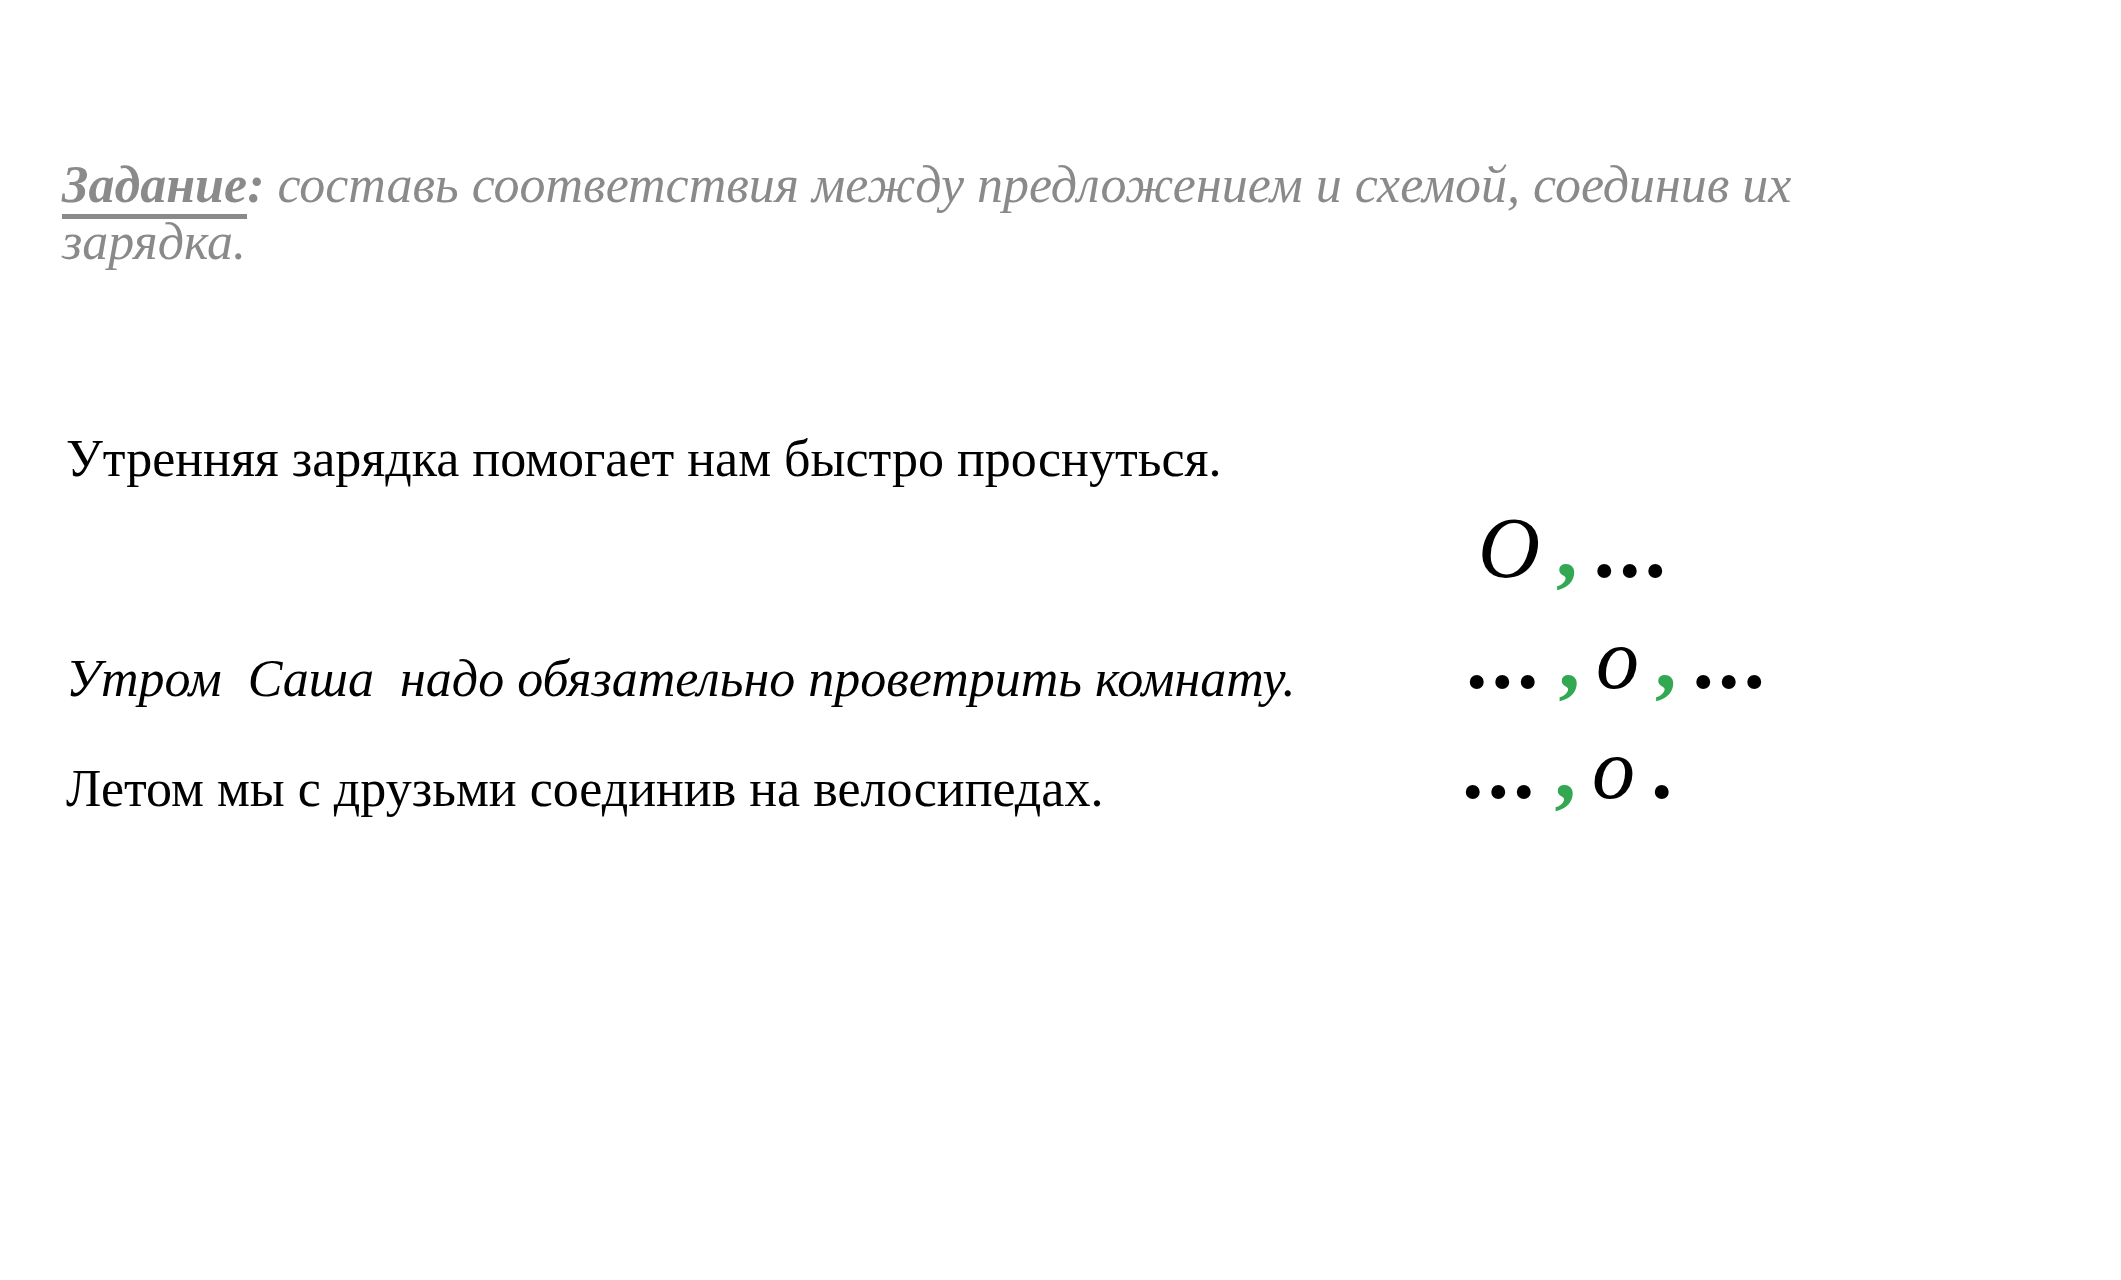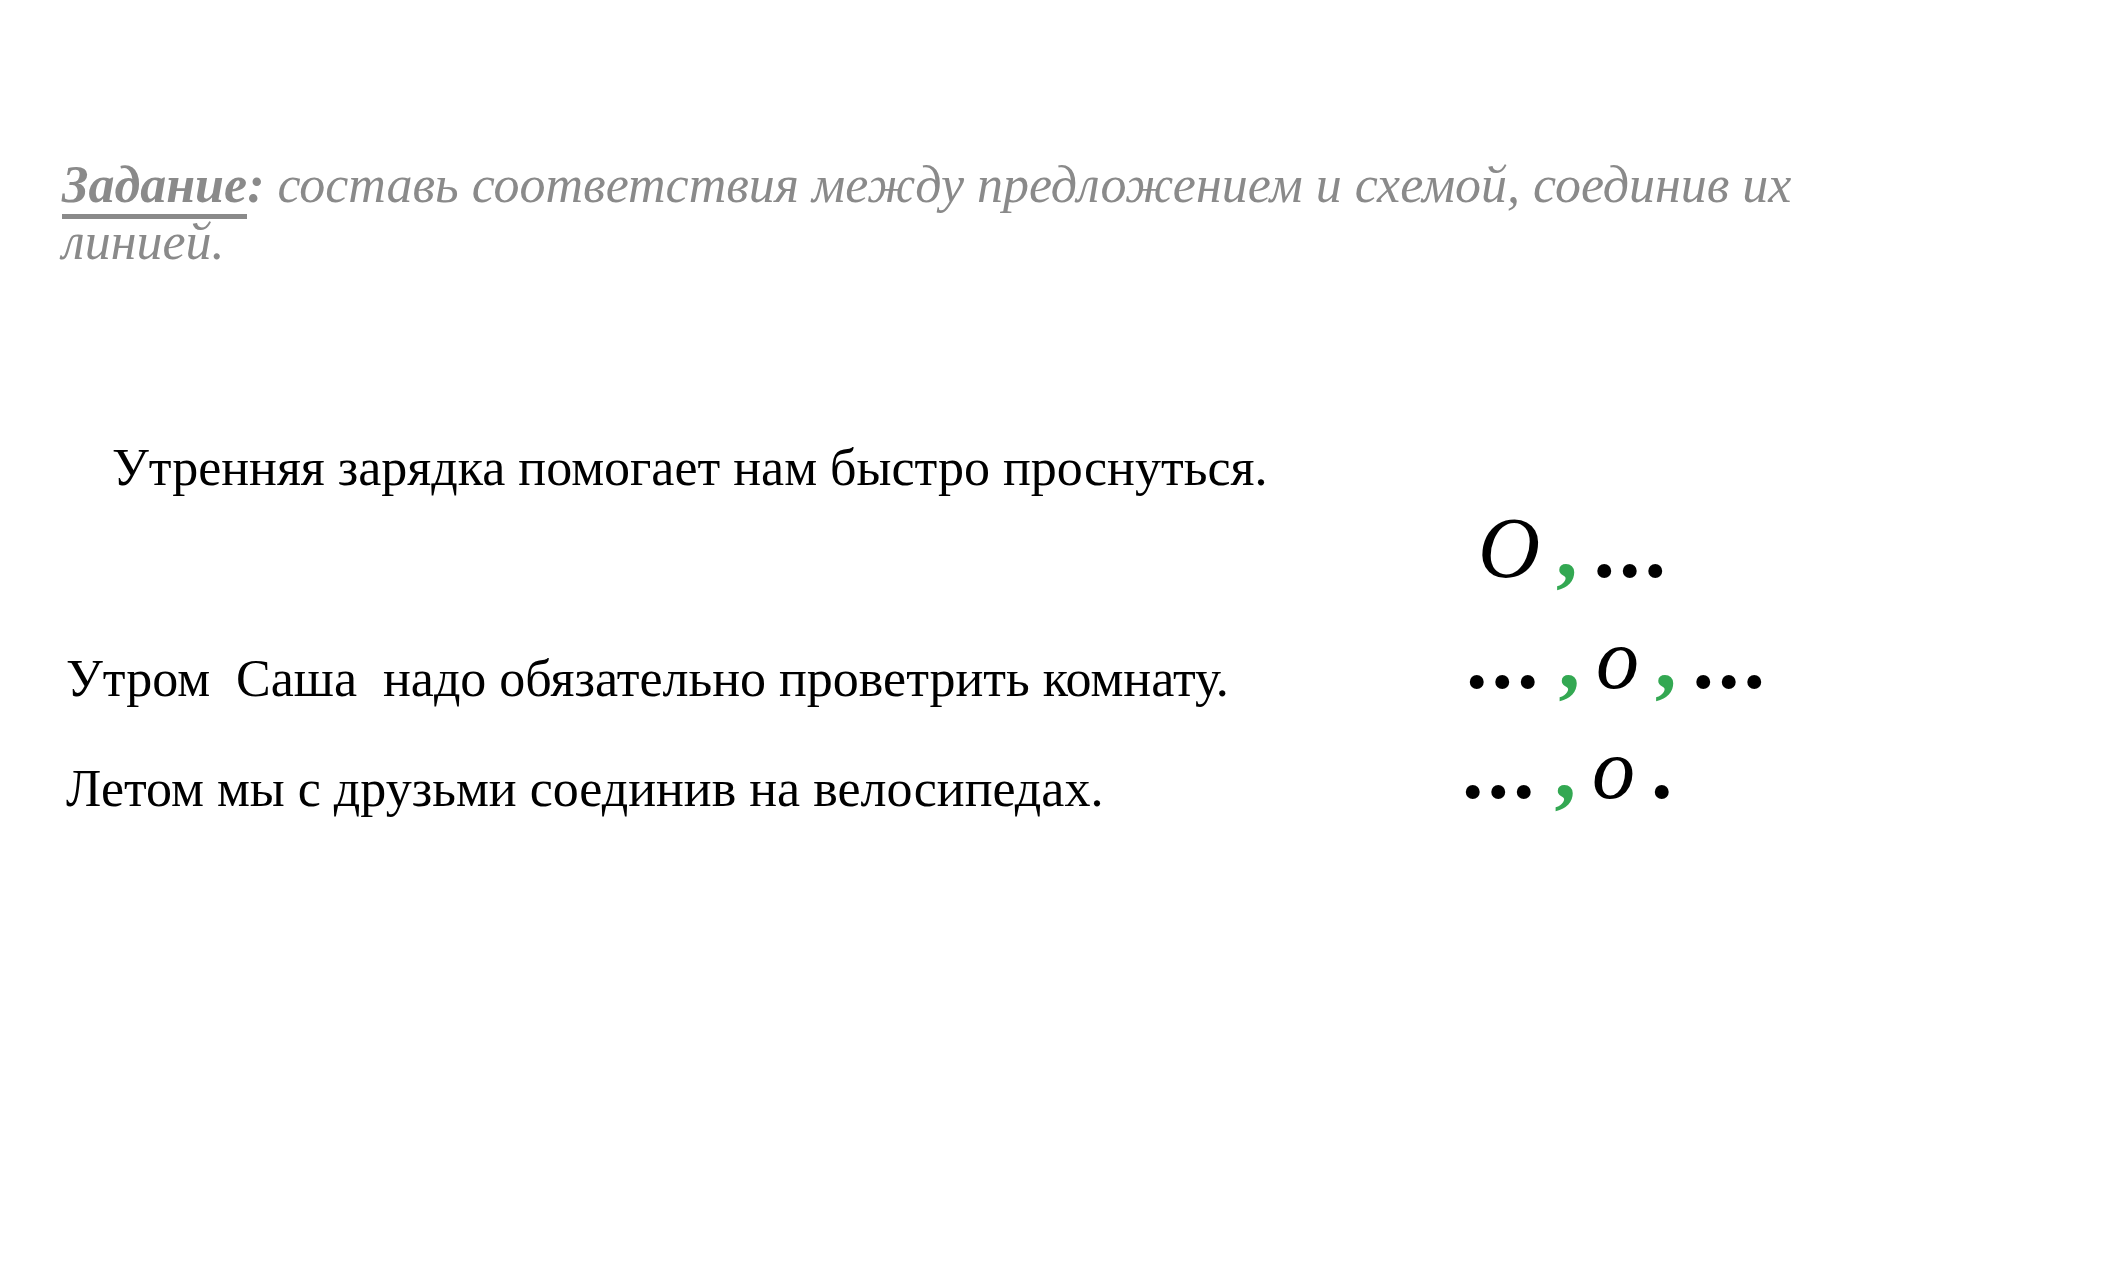--- a/index.html
+++ b/index.html
@@ -39,23 +39,23 @@
   
   .sentence {
     position: absolute;
     left: 66px;
     color: #000000;
     font-size: 52px;
     line-height: 60px;
     white-space: pre;
     cursor: pointer;
   }
-  .sentence-1 { top: 438px; margin-left: 46px; }
+  .sentence-1 { top: 429px; }
   .sentence-2 { top: 539px; }
-  .sentence-3 { top: 649px; }
+  .sentence-3 { top: 649px; font-style: italic; }
   .sentence-4 { top: 759px; }
 
   
   .scheme {
     position: absolute;
     display: flex;
     align-items: baseline;
     gap: 16px;
     font-size: 86px;
     line-height: 99px;
@@ -83,21 +83,21 @@
     font-weight: bold;
   }
 </style>
 </head>
 <body>
 
 <div class="page">
 
   <div class="task-instruction">
     <span class="task-label">Задание</span><span class="task-label-colon">:</span><span> составь соответствия между предложением и схемой, соединив их</span><br>
-    <span>линией.</span>
+    <span>зарядка.</span>
   </div>
 
   <div class="sentence sentence-1">Утренняя зарядка помогает нам быстро проснуться.</div>
   <div class="sentence sentence-3">Утром  Саша  надо обязательно проветрить комнату.</div>
   <div class="sentence sentence-4">Летом мы с друзьми соединив на велосипедах.</div>
 
   <div class="scheme scheme-1">
     <span class="sch-letter">О</span>
     <span class="sch-comma">,</span>
     <span class="sch-dots">...</span>

